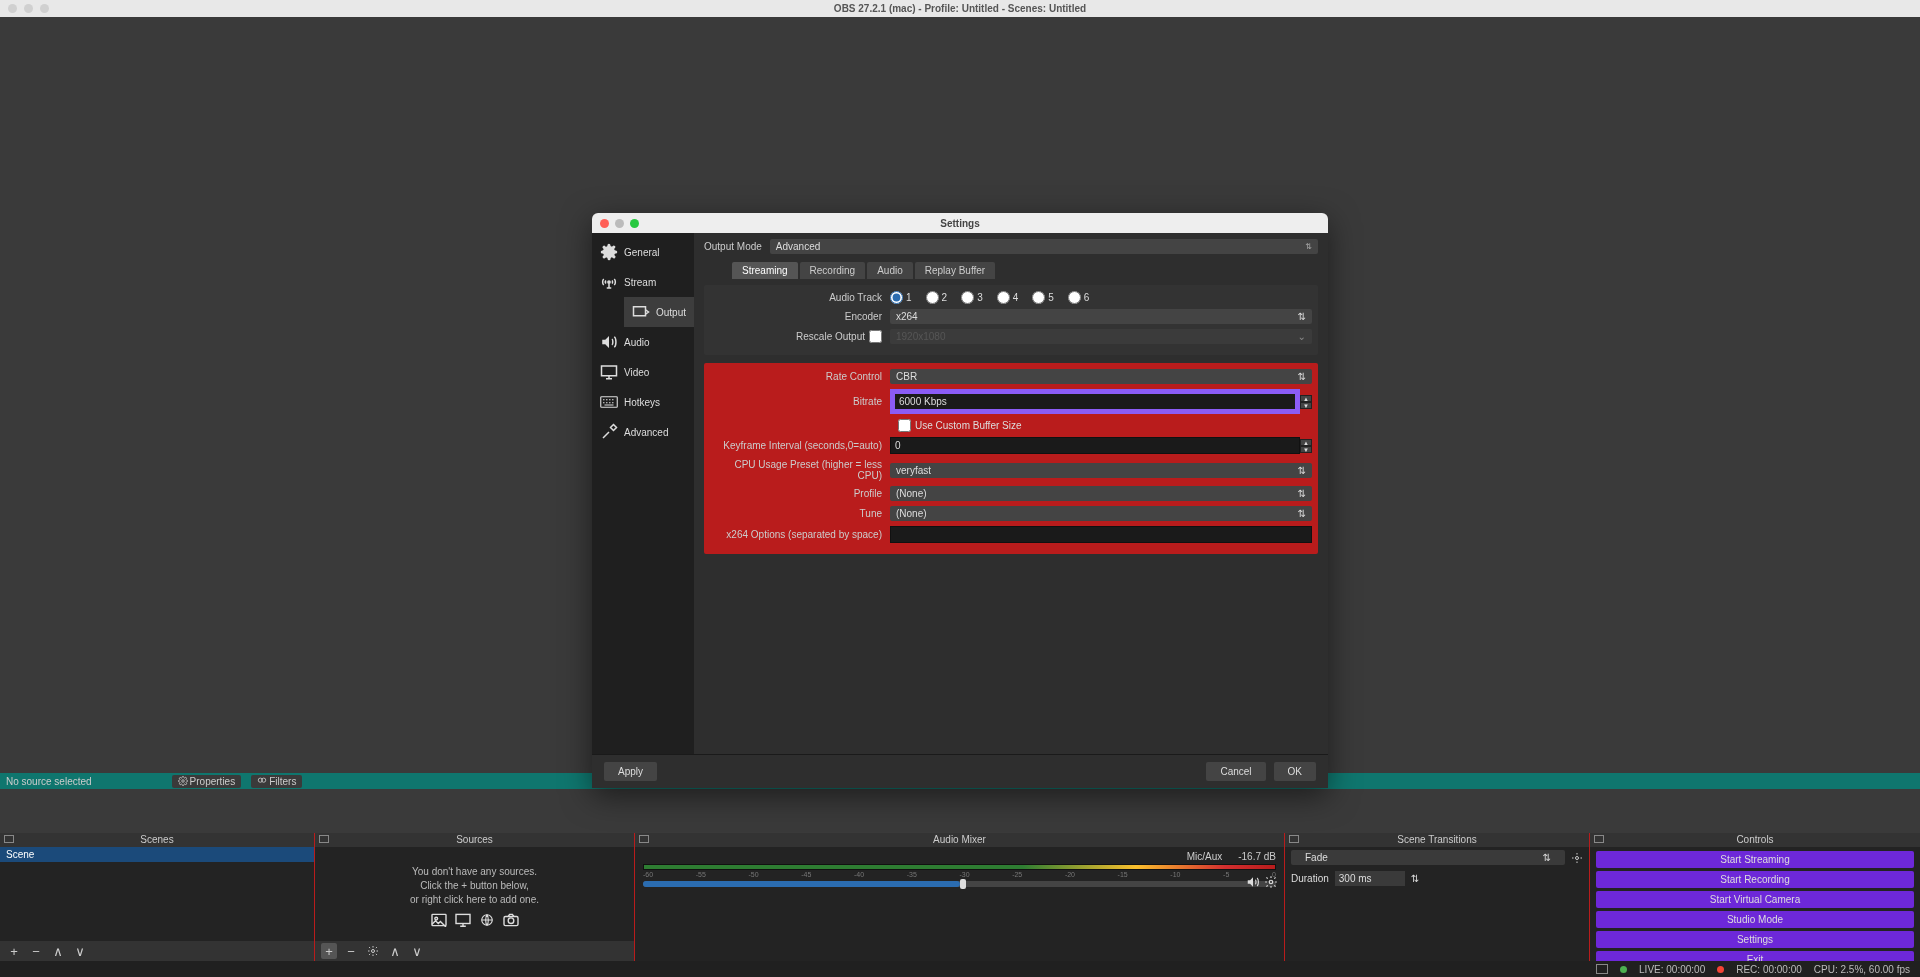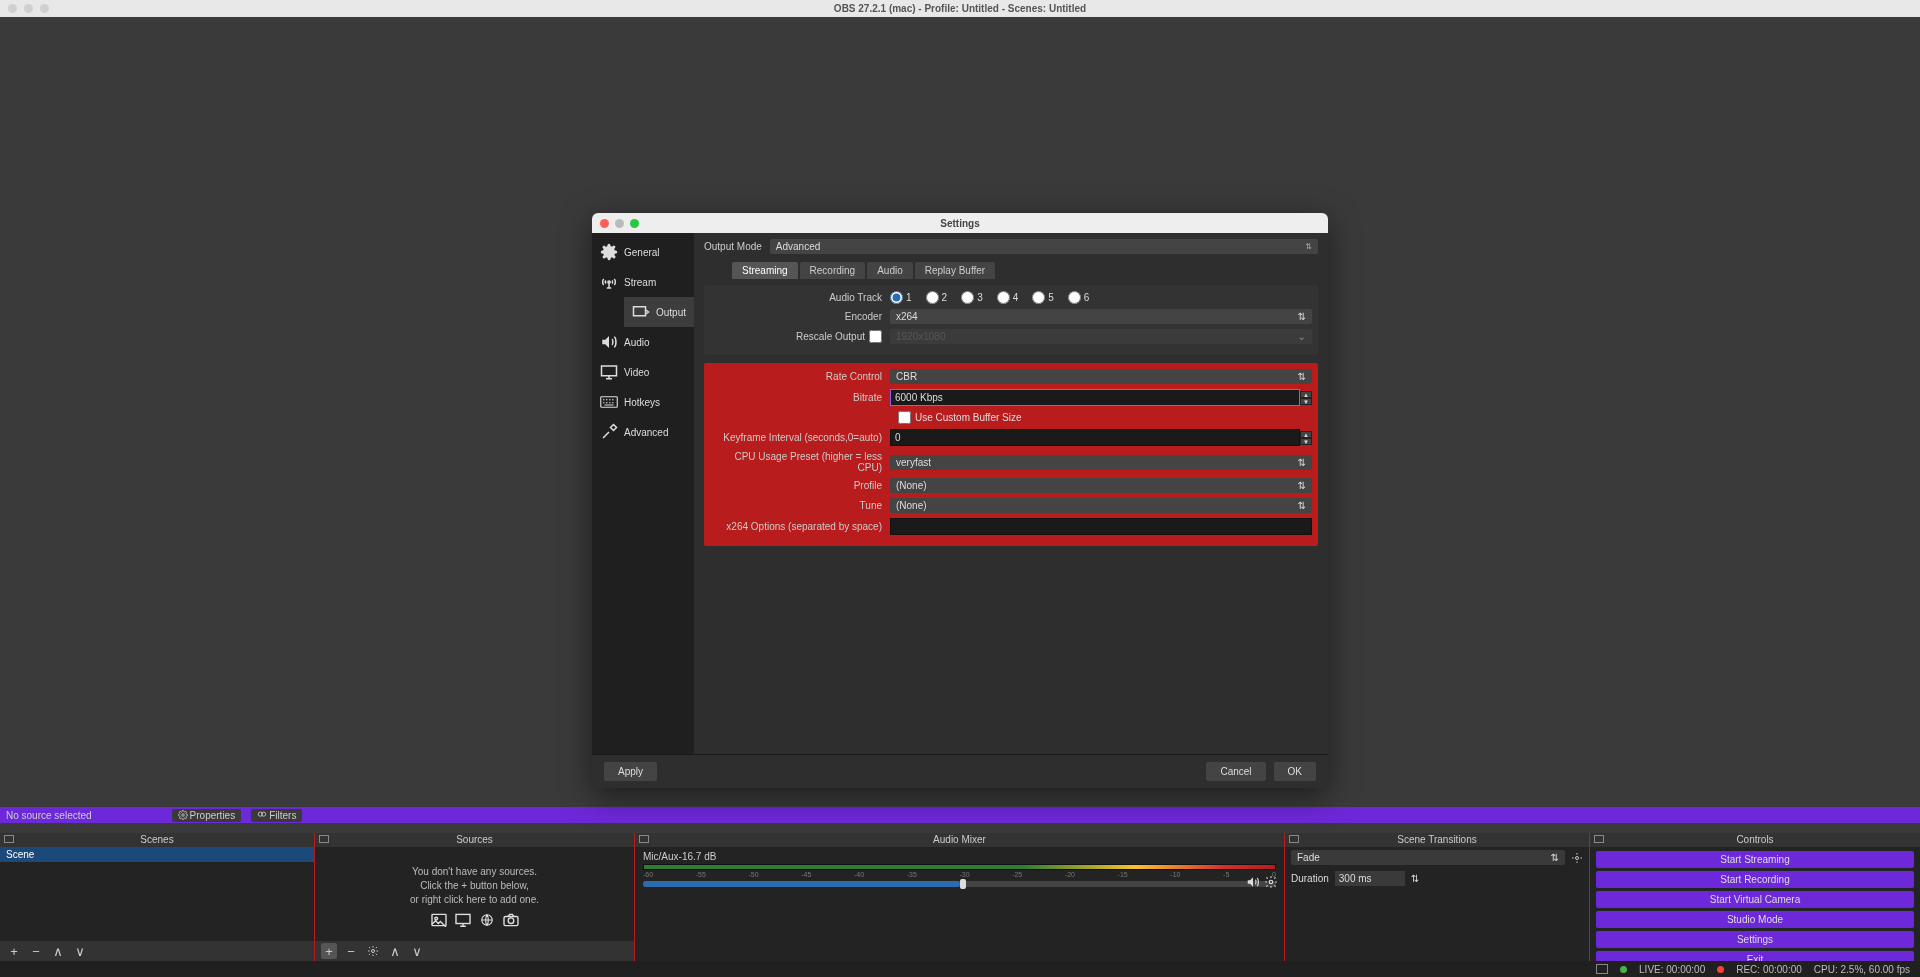--- a/index.html
+++ b/index.html
@@ -13,21 +13,21 @@
 
 .main { background:#3a3a3a; height:calc(977px - 17px - 16px); position:relative; }
 
 
 .statusbar { position:absolute; bottom:0; left:0; right:0; height:16px; background:#202020; display:flex; align-items:center; justify-content:flex-end; gap:12px; padding:0 10px; color:#bbb; font-size:10px; }
 .statusbar .dot-g { width:7px; height:7px; border-radius:50%; background:#4caf50; display:inline-block; }
 .statusbar .dot-r { width:7px; height:7px; border-radius:50%; background:#f44336; display:inline-block; }
 .statusbar .pop { display:inline-flex; width:12px; height:10px; border:1px solid #888; position:relative; }
 
 
-.toolbar { position:absolute; top:756px; left:0; right:0; height:16px; background:#6d28d9; display:flex; align-items:center; padding:0 6px; gap:10px; font-size:10px; color:#ccc;margin-top:34px; }
+.toolbar { position:absolute; top:756px; left:0; right:0; height:16px; background:#0f766e; display:flex; align-items:center; padding:0 6px; gap:10px; font-size:10px; color:#ccc; }
 .toolbar .tbtn { display:flex; align-items:center; gap:2px; background:#3a3a3a; padding:1px 6px; border-radius:2px; }
 
 
 .docks { position:absolute; top:816px; left:0; right:0; bottom:0; display:flex; background:#202020; }
 .dock { display:flex; flex-direction:column; border-right:1px solid #b91c1c; position:relative; }
 .dock-header { height:14px; background:#333; color:#ccc; font-size:10px; text-align:center; line-height:14px; position:relative; }
 .dock-header .popicon { position:absolute; left:4px; top:2px; width:10px; height:8px; border:1px solid #888; }
 .dock-body { flex:1; background:#232323; position:relative; overflow:hidden; }
 .dock-footer { height:20px; background:#333; display:flex; align-items:center; gap:6px; padding:0 6px; }
 .iconbtn { width:16px; height:16px; display:flex; align-items:center; justify-content:center; color:#ccc; font-size:13px; }
@@ -35,32 +35,32 @@
 
 .scene-item { background:#1b4a7a; color:#fff; padding:2px 6px; font-size:10px; }
 
 
 .sources-hint { text-align:center; color:#bbb; font-size:10px; padding-top:18px; line-height:1.4; }
 .sources-icons { margin-top:6px; display:flex; gap:6px; justify-content:center; }
 .sources-icons span { width:18px; height:14px; }
 
 
 .mix-row { padding:4px 8px; }
-.mix-head { display:flex; justify-content:flex-start; font-size:10px; color:#ccc; }
+.mix-head { display:flex; justify-content:flex-end; font-size:10px; color:#ccc;gap:16px; }
 .meter { height:6px; background:linear-gradient(to right,#2e7d32 0%,#2e7d32 60%,#fbc02d 78%,#d32f2f 92%,#b71c1c 100%); border:1px solid #111; margin-top:2px; position:relative; }
 .ticks { height:6px; display:flex; justify-content:space-between; margin-top:1px; }
 .ticks span { font-size:7px; color:#777; }
 .slider { height:6px; background:#444; border-radius:3px; margin-top:4px; position:relative; }
 .slider .fill { position:absolute; left:0; top:0; bottom:0; width:50%; background:#2b6cb0; border-radius:3px; }
 .slider .thumb { position:absolute; left:50%; top:-2px; width:6px; height:10px; background:#ddd; border-radius:2px; }
 .mix-ctrl { position:absolute; right:6px; top:28px; display:flex; gap:4px; }
 
 
 .trans-row { display:flex; align-items:center; gap:6px; padding:3px 6px; font-size:10px; }
-.trans-row .sel { flex:1; background:#3a3a3a; padding:2px 6px; display:flex; justify-content:space-between; align-items:center; border-radius:2px; }
+.trans-row .sel { flex:1; background:#3a3a3a; padding:2px 14px; display:flex; justify-content:space-between; align-items:center; border-radius:2px; }
 .trans-row input { width:70px; background:#3a3a3a; border:none; color:#ddd; padding:2px 4px; font-size:10px; }
 
 
 .ctrl-list { padding:4px 6px; display:flex; flex-direction:column; gap:3px; }
 .ctrl-list button { background:#6d28d9; border:none; color:#ddd; font-size:10px; padding:3px 0; border-radius:2px; }
 
 
 .dialog { position:absolute; left:592px; top:196px; width:736px; height:575px; background:#2e2e2e; border-radius:6px; box-shadow:0 8px 30px rgba(0,0,0,.5); display:flex; flex-direction:column; }
 .dlg-titlebar { height:20px; background:#eee; border-radius:6px 6px 0 0; display:flex; align-items:center; position:relative; }
 .dlg-dots { position:absolute; left:8px; display:flex; gap:6px; }
@@ -88,21 +88,21 @@
 .frow .val { flex:1; }
 .radios { display:flex; gap:14px; align-items:center; }
 .radios label { display:flex; align-items:center; gap:3px; font-size:10px; }
 .radios input { accent-color:#2b6cb0; }
 .sel { background:#444; padding:2px 6px; border-radius:2px; display:flex; justify-content:space-between; align-items:center; font-size:10px; }
 .sel.disabled { opacity:.5; }
 .txtin { width:100%; background:#1a1a1a; border:1px solid #2b6cb0; color:#ddd; padding:2px 4px; font-size:10px; }
 .txtin.plain { border:1px solid #111; }
 .chkrow { display:flex; align-items:center; gap:4px; font-size:10px; margin-left:188px; margin-bottom:5px; }
 .spin { display:flex; align-items:center; }
-.spin input { flex:1; background:#1a1a1a; border:1px solid #8b5cf6; color:#ddd; padding:2px 4px; font-size:10px; }
+.spin input { flex:1; background:#1a1a1a; border:5px solid #8b5cf6; color:#ddd; padding:2px 4px; font-size:10px; }
 .spin .ar { width:12px; display:flex; flex-direction:column; }
 .spin .ar span { height:7px; background:#444; font-size:6px; text-align:center; line-height:7px; border:1px solid #222; }
 .dlg-foot { height:34px; background:#2e2e2e; display:flex; align-items:center; padding:0 12px; gap:8px; border-top:1px solid #1a1a1a; }
 .dlg-foot button { background:#444; border:none; color:#ddd; font-size:10px; padding:4px 14px; border-radius:2px; }
 .dlg-foot .spacer { flex:1; }
 
 svg { display:block; }
 </style>
 </head>
 <body>

